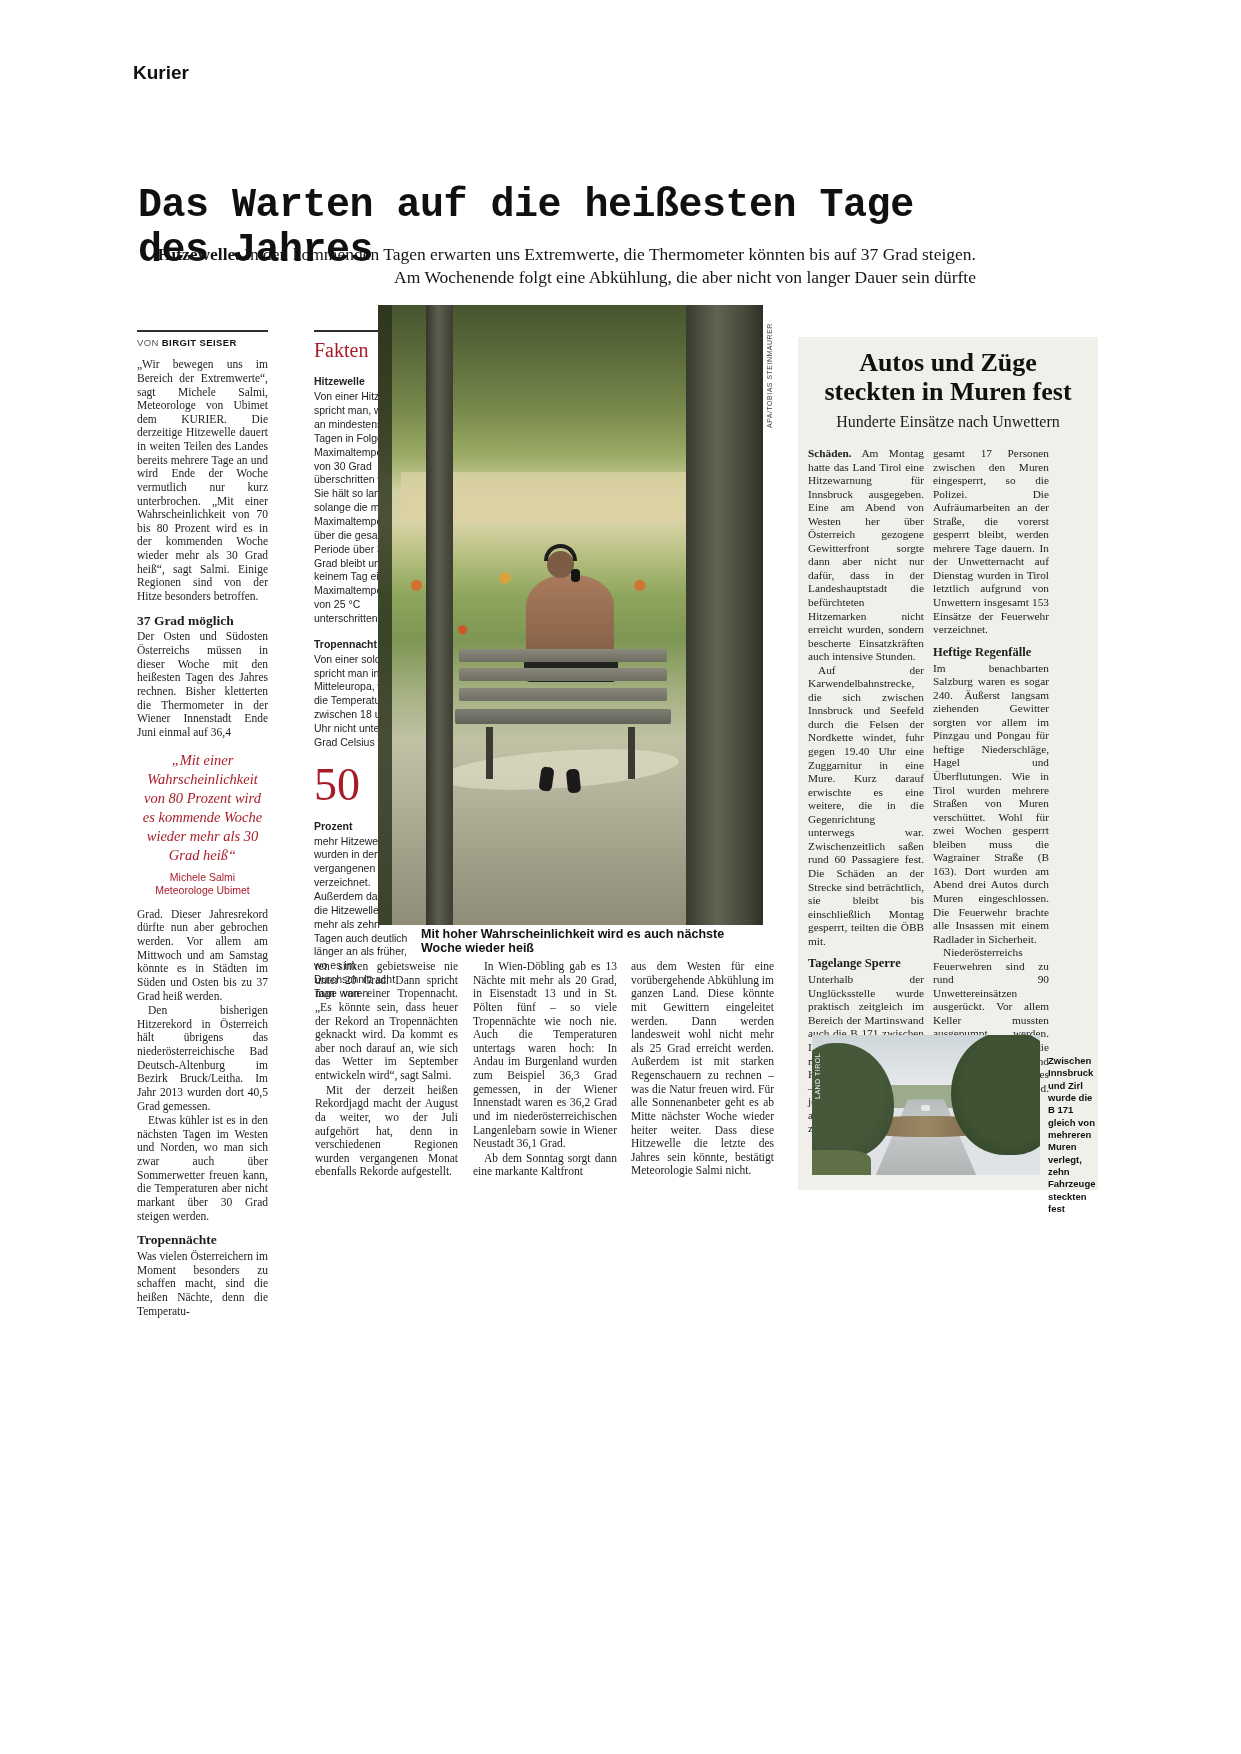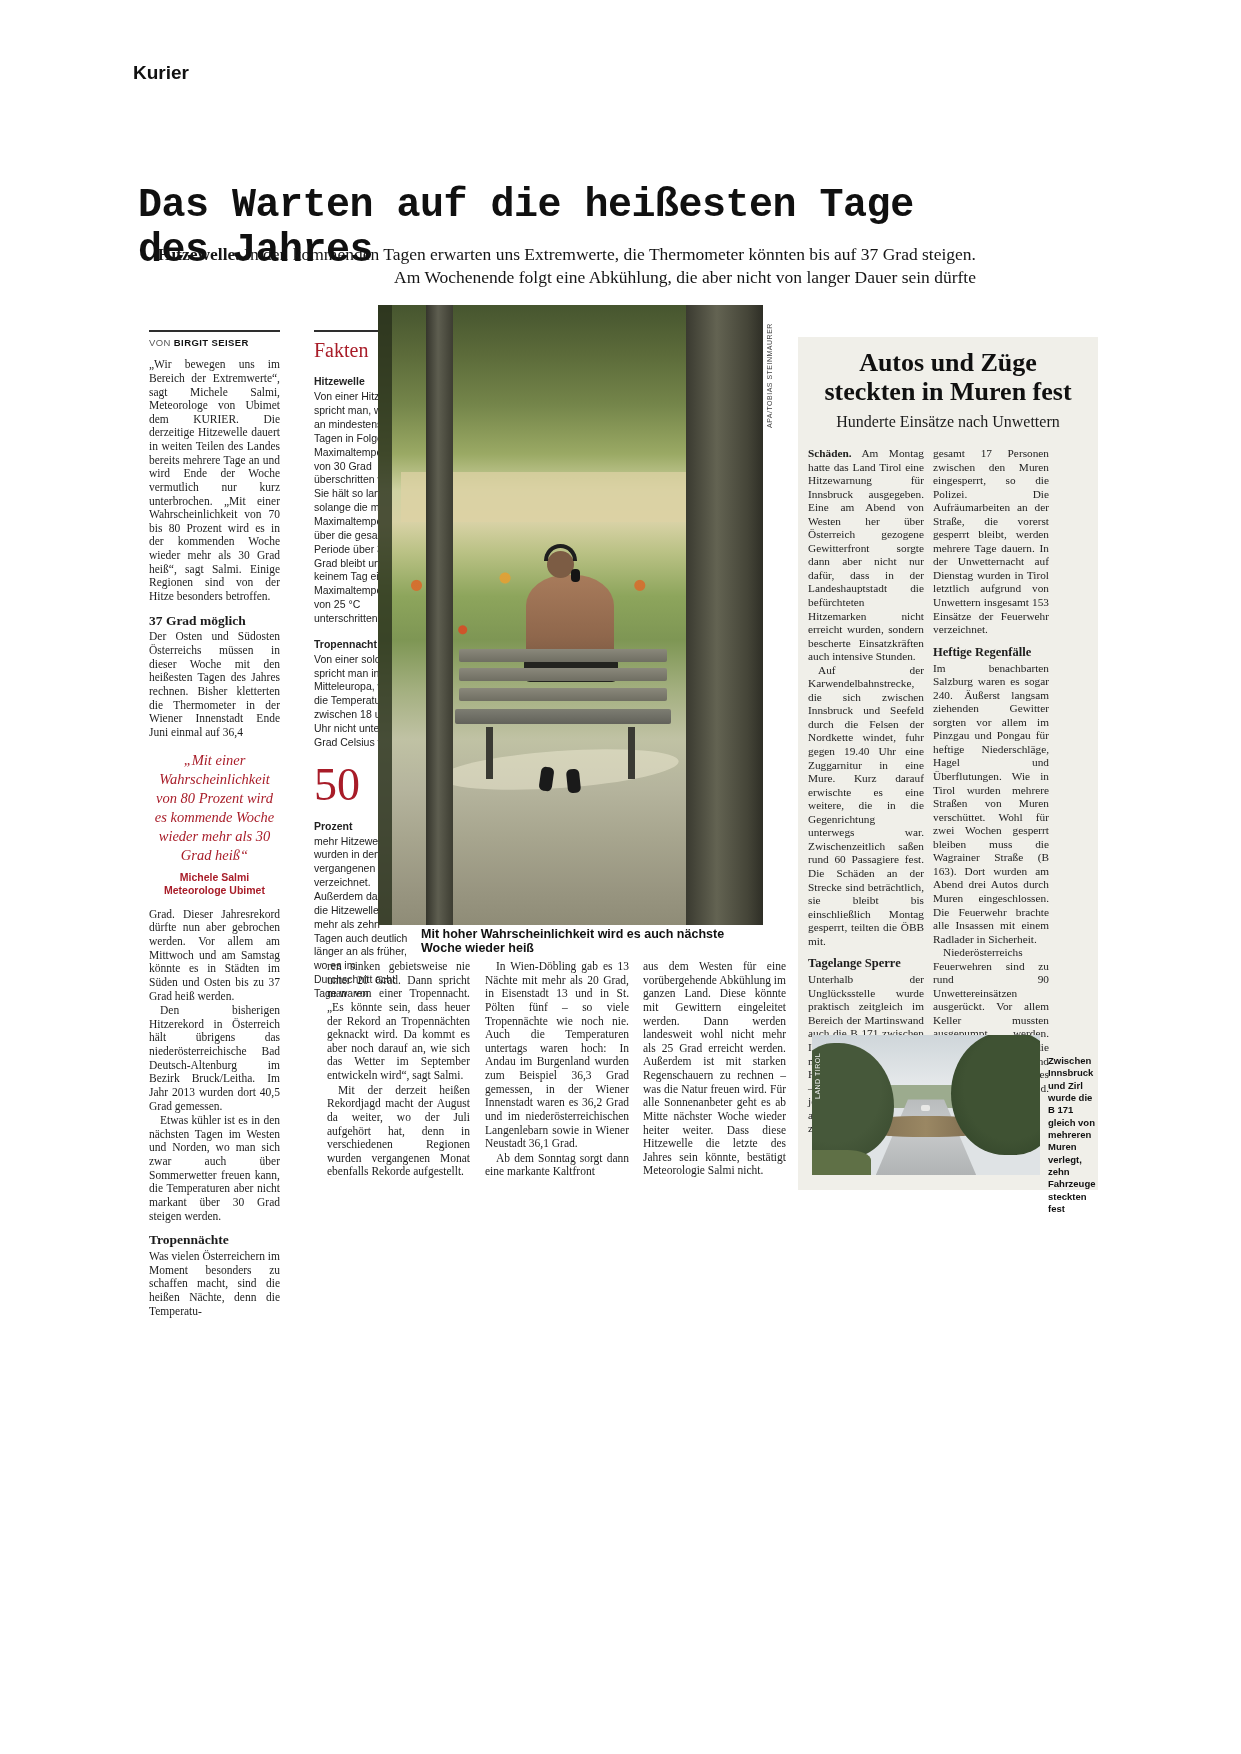--- a/index.html
+++ b/index.html
@@ -11,34 +11,34 @@
   .toc{position:absolute;left:133px;top:129px;font-family:"Liberation Sans",sans-serif;
        font-weight:bold;font-size:21px;color:#111;}
 
   .title{position:absolute;left:138px;top:183px;width:860px;margin:0;
          font-family:Liberation Mono, monospace;font-weight:600;font-size:40px;
          letter-spacing:-0.5px;color:#101010;}
   .lead{position:absolute;left:140px;top:243px;width:836px;margin:0;text-align:right;
         font-size:17.5px;line-height:1.32;color:#151515;}
   .lead .lbl{font-weight:bold;}
 
-  .ncol{position:absolute;font-size:11.5px;line-height:1.185;text-align:justify;color:#1c1c1c;margin-left:12px;}
+  .ncol{position:absolute;font-size:11.5px;line-height:1.185;text-align:justify;color:#1c1c1c;}
   .ncol p{margin:0 0 1px 0;}
   .ncol p.ind{text-indent:11px;}
   .colhead{font-weight:bold;font-size:13.5px;margin:9px 0 2px 0;text-align:left;}
 
   .col1{left:137px;top:330px;width:131px;}
   .rule{border-top:2px solid #2e2e2e;margin-bottom:5px;}
   .byline{font-family:"Liberation Sans",sans-serif;font-size:9.5px;letter-spacing:.4px;
           color:#555;margin-bottom:10px;text-align:left;}
   .byline b{color:#111;}
 
   .pullquote{font-style:italic;color:#a81c28;font-size:14.5px;line-height:1.3;
              text-align:center;margin:12px 0 6px 0;text-indent:0;}
-  .quote-author,.quote-role{font-family:"Liberation Sans",sans-serif;font-weight:bold;
+  .quote-author,.quote-role{font-family:"Liberation Sans",sans-serif;font-weight:normal;
              color:#a81c28;font-size:10.5px;text-align:center;line-height:1.3;}
   .quote-role{margin-bottom:10px;}
 
   .facts{position:absolute;left:314px;top:330px;width:97px;font-family:"Liberation Sans",sans-serif;
          font-size:10.5px;line-height:1.32;text-align:left;color:#222;}
   .facts-title{font-family:"Liberation Serif",serif;color:#a81c28;font-size:20px;margin:2px 0 8px 0;}
   .facts h5{font-size:10.5px;margin:12px 0 1px 0;}
   .facts p{margin:0 0 12px 0;}
   .bignum{font-family:"Liberation Serif",serif;color:#a81c28;font-size:46px;line-height:1;
           margin:2px 0 4px 0;}

